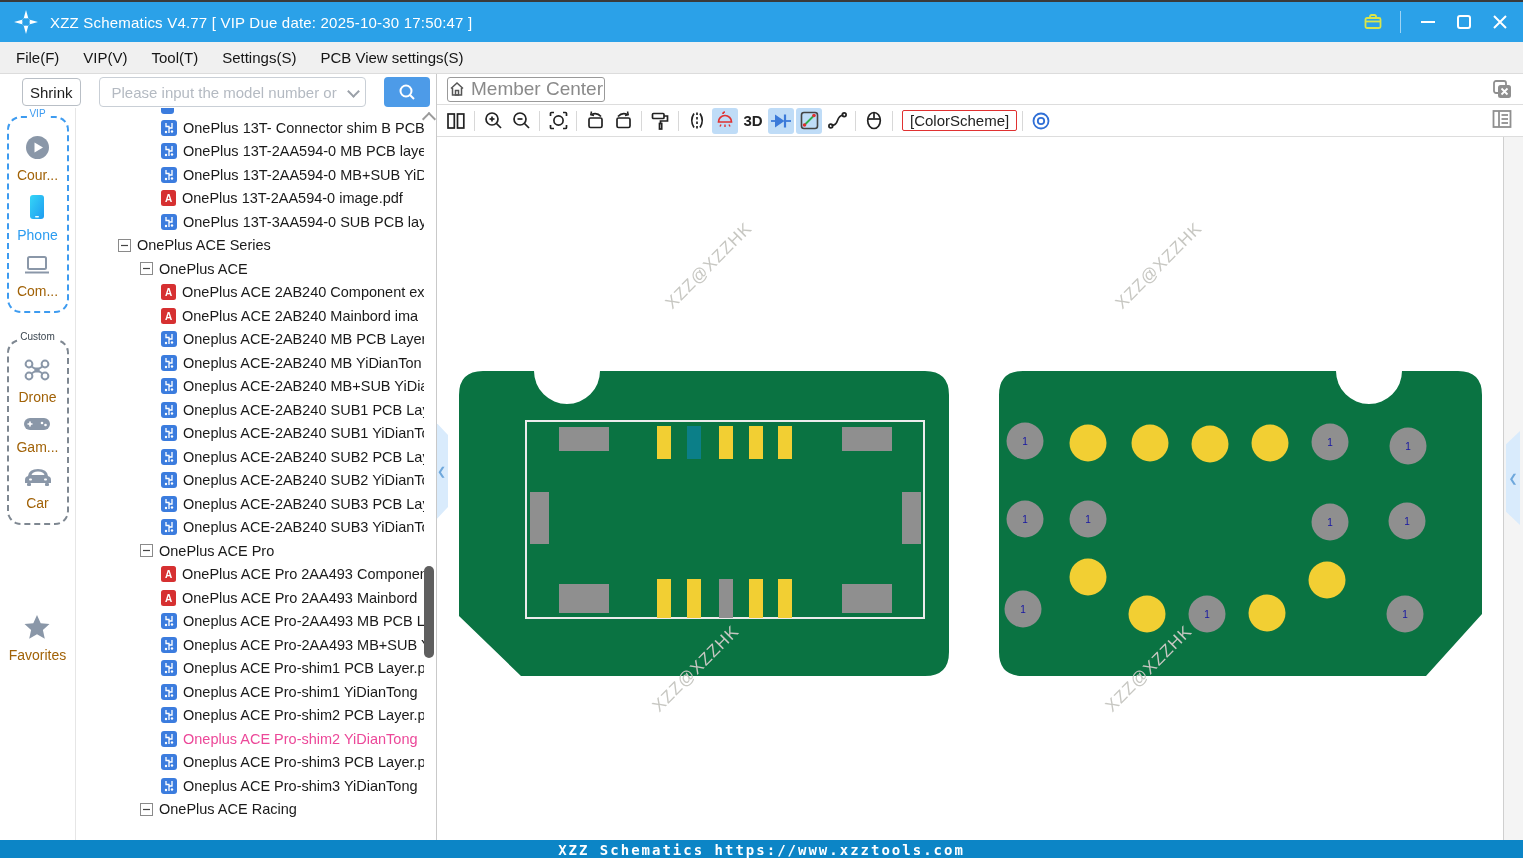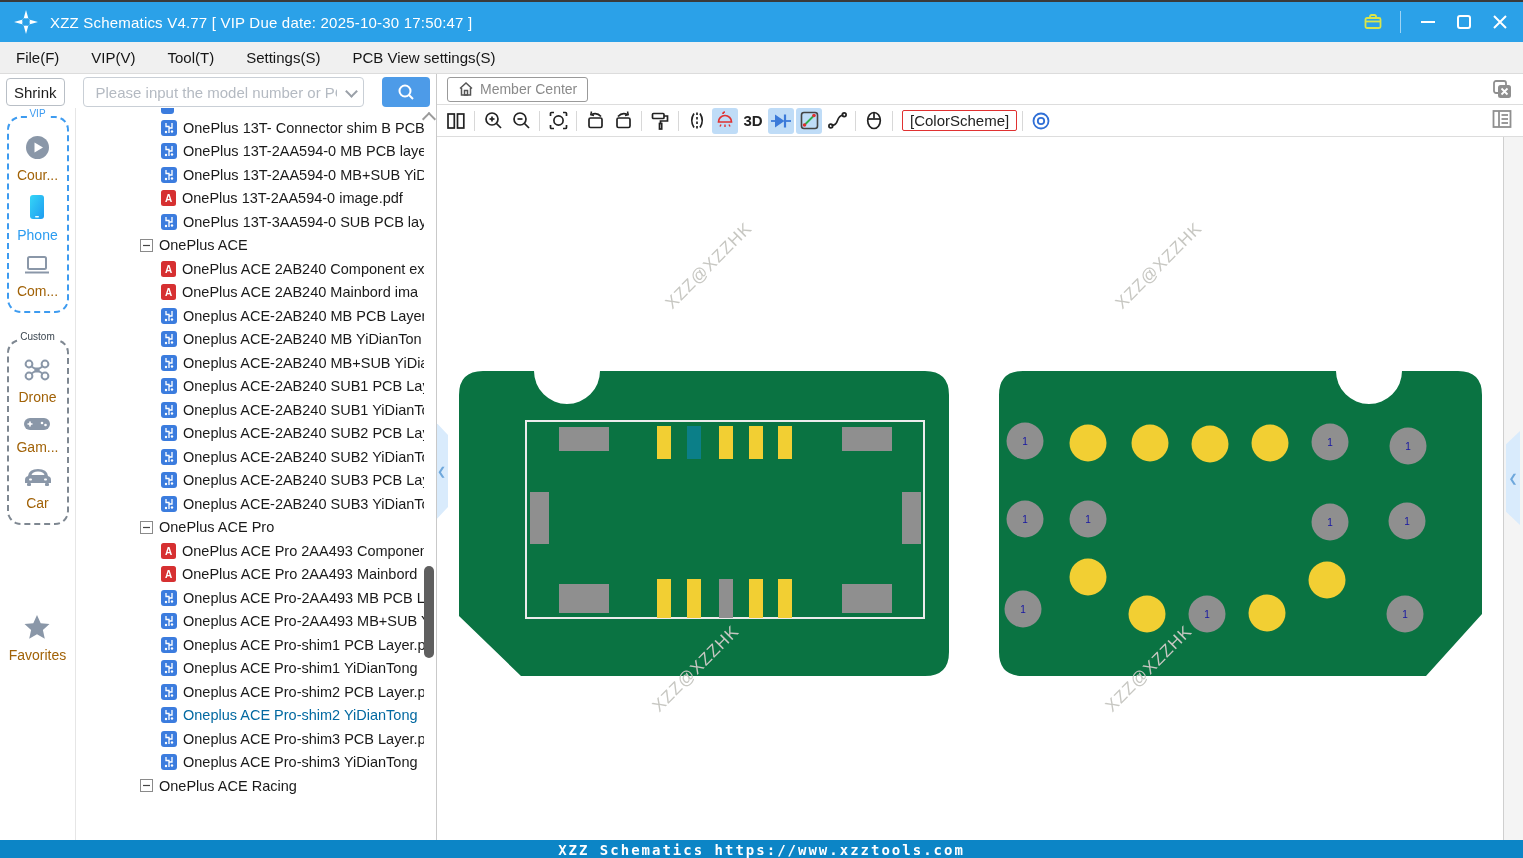--- a/index.html
+++ b/index.html
@@ -7,28 +7,28 @@
   .app{position:relative;width:1523px;height:858px;background:#fff;
        font-family:"Liberation Sans",sans-serif;overflow:hidden;border-top:2px solid #3a3a3a;}
   
   .titlebar{height:40px;background:#2ba1e8;display:flex;align-items:center;padding:0 8px;color:#fff;}
   .app-icon{width:28px;height:28px;margin:0 10px 0 4px;flex:none;}
   .title-text{font-size:15px;letter-spacing:.2px;}
   .tb-right{margin-left:auto;display:flex;align-items:center;gap:6px;}
   .tb-btn{width:30px;height:26px;display:flex;align-items:center;justify-content:center;cursor:pointer;}
   .tb-sep{width:1px;height:22px;background:rgba(255,255,255,.55);margin:0 6px;}
   
-  .menubar{height:32px;background:#f0f0f0;border-bottom:1px solid #dcdcdc;display:flex;align-items:center;padding-left:16px;gap:32px;}
+  .menubar{height:32px;background:#f0f0f0;border-bottom:1px solid #dcdcdc;display:flex;align-items:center;padding-left:16px;gap:24px;}
   .menu-item{font-size:15px;color:#151515;cursor:pointer;}
   
   .content{display:flex;height:766px;}
   .left-col{width:437px;flex:none;border-right:1px solid #c9c9c9;display:flex;flex-direction:column;background:#fff;}
   .right-col{flex:1;display:flex;flex-direction:column;min-width:0;}
   
-  .search-row{height:34px;flex:none;display:flex;align-items:center;padding:2px 6px 0 6px;gap:18px;}
+  .search-row{height:34px;flex:none;display:flex;align-items:center;padding:2px 6px 0 6px;gap:18px;margin-left:16px;}
   .shrink-btn{height:28px;padding:0 7px;border:1px solid #b9bfc6;border-radius:4px;font-size:15px;color:#1c1c1c;display:flex;align-items:center;background:#fff;cursor:pointer;}
   .search-input{position:relative;width:300px;height:30px;border:1px solid #c9cfd6;border-radius:4px;display:flex;align-items:center;padding:0 24px 0 10px;}
   .search-input input{border:none;outline:none;width:100%;font-size:15px;color:#333;font-family:inherit;}
   .search-input input::placeholder{color:#b4bac2;}
   .chev{position:absolute;right:7px;top:9px;width:9px;height:9px;border-left:2px solid #9aa0a8;border-bottom:2px solid #9aa0a8;transform:rotate(-45deg);}
   .search-btn{width:52px;height:30px;background:#4d9be8;border-radius:4px;display:flex;align-items:center;justify-content:center;cursor:pointer;}
   
   .body-row{flex:1;display:flex;min-height:0;}
   .vip-sidebar{width:76px;flex:none;border-right:1px solid #e6e6e6;padding:8px 5px 0 5px;display:flex;flex-direction:column;align-items:center;}
   .vgroup{position:relative;width:62px;border-radius:14px;display:flex;flex-direction:column;align-items:center;padding:16px 0 12px 0;gap:10px;}
@@ -39,29 +39,29 @@
   .vgroup.custom .vlabel{color:#3b4650;}
   .sitem{display:flex;flex-direction:column;align-items:center;gap:2px;cursor:pointer;}
   .slabel{font-size:14px;color:#a16207;max-width:60px;white-space:nowrap;}
   .slabel.active{color:#2b9cf0;}
   .fav{margin-top:88px;}
   
   .tree-wrap{flex:1;position:relative;min-width:0;overflow:hidden;}
   .tree{position:absolute;inset:0 12px 0 0;overflow:hidden;padding-top:8px;}
   .trow{height:23.5px;display:flex;align-items:center;gap:6px;font-size:14.5px;color:#1a1a1a;white-space:nowrap;cursor:pointer;}
   .trow .tlabel{overflow:hidden;}
-  .trow.sel .tlabel{color:#0369a1;}
+  .trow.sel .tlabel{color:#ec4899;}
   .ticon{flex:none;display:flex;align-items:center;}
   .frag{position:absolute;top:0;height:6px;width:13px;background:#3b7cde;border-radius:0 0 3px 3px;}
   .scroll-rail{position:absolute;right:1px;top:0;width:11px;height:100%;}
   .scroll-up{position:absolute;top:6px;left:0;width:10px;height:10px;border-top:2px solid #9b9b9b;border-right:2px solid #9b9b9b;transform:rotate(-45deg);}
   .scroll-thumb{position:absolute;left:0;top:458px;width:10px;height:92px;background:#5f5f5f;border-radius:5px;cursor:grab;}
   
   .tab-row{height:31px;flex:none;background:#fff;border-bottom:1px solid #ddd;display:flex;align-items:center;padding:0 10px;gap:8px;position:relative;}
-  .tab{height:25px;border:1px solid #9a9a9a;border-radius:3px;display:flex;align-items:center;padding:0 10px;gap:6px;font-size:14px;cursor:pointer;background:#fff;}
+  .tab{height:25px;border:1px solid #9a9a9a;border-radius:3px;display:flex;align-items:center;padding:0 1px;gap:6px;font-size:19px;cursor:pointer;background:#fff;}
   .tab.home{color:#8a8a8a;}
   .tab.doc{border-color:#5a5a5a;font-weight:bold;color:#111;}
   .closeall{margin-left:auto;cursor:pointer;display:flex;}
   
   .toolbar{height:32px;flex:none;background:#fff;border-bottom:1px solid #ddd;display:flex;align-items:center;padding:0 6px;gap:2px;position:relative;}
   .tbtn{min-width:26px;height:26px;border-radius:3px;display:flex;align-items:center;justify-content:center;cursor:pointer;padding:0 2px;}
   .tbtn.on{background:#bfdcf7;}
   .tsep{width:1px;height:20px;background:#d8d8d8;margin:0 3px;}
   .lbl3d{font-size:15px;font-weight:bold;color:#222;}
   .cscheme{border:1px solid #e03131;border-radius:2px;padding:1px 7px;font-size:15px;color:#222;margin-left:4px;cursor:pointer;}
@@ -289,20 +289,29 @@
                 <span class="ticon">
                   <svg width="16" height="16" viewBox="0 0 16 16">
                     <rect width="16" height="16" rx="3" fill="#3b7cde"></rect>
                     <path d="M5 3v3.5h3V13" stroke="#fff" stroke-width="1.3" fill="none"></path>
                     <path d="M11 3v5H8" stroke="#fff" stroke-width="1.3" fill="none"></path>
                     <circle cx="5" cy="12" r="1.2" fill="#fff"></circle>
                     <circle cx="11" cy="11.5" r="1.2" fill="#fff"></circle>
                   </svg>
                 </span>
                 <span class="tlabel">OnePlus 13T-3AA594-0 SUB PCB lay</span>
+              </div>
+              <div class="trow" style="padding-left: 42px;">
+                <span class="ticon">
+                  <svg width="13" height="13" viewBox="0 0 13 13">
+                    <rect x="0.5" y="0.5" width="12" height="12" fill="#fff" stroke="#8a8a8a"></rect>
+                    <line x1="3" y1="6.5" x2="10" y2="6.5" stroke="#444" stroke-width="1.2"></line>
+                  </svg>
+                </span>
+                <span class="tlabel">OnePlus ACE Series</span>
               </div>
               <div class="trow" style="padding-left: 64px;">
                 <span class="ticon">
                   <svg width="13" height="13" viewBox="0 0 13 13">
                     <rect x="0.5" y="0.5" width="12" height="12" fill="#fff" stroke="#8a8a8a"></rect>
                     <line x1="3" y1="6.5" x2="10" y2="6.5" stroke="#444" stroke-width="1.2"></line>
                   </svg>
                 </span>
                 <span class="tlabel">OnePlus ACE</span>
               </div>

